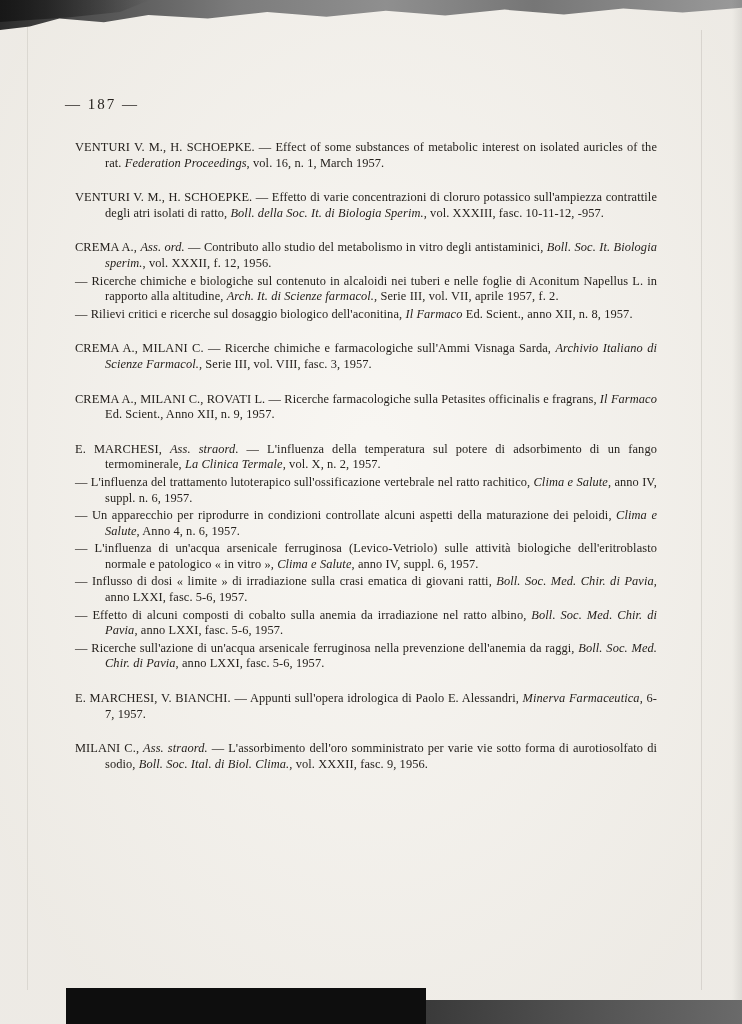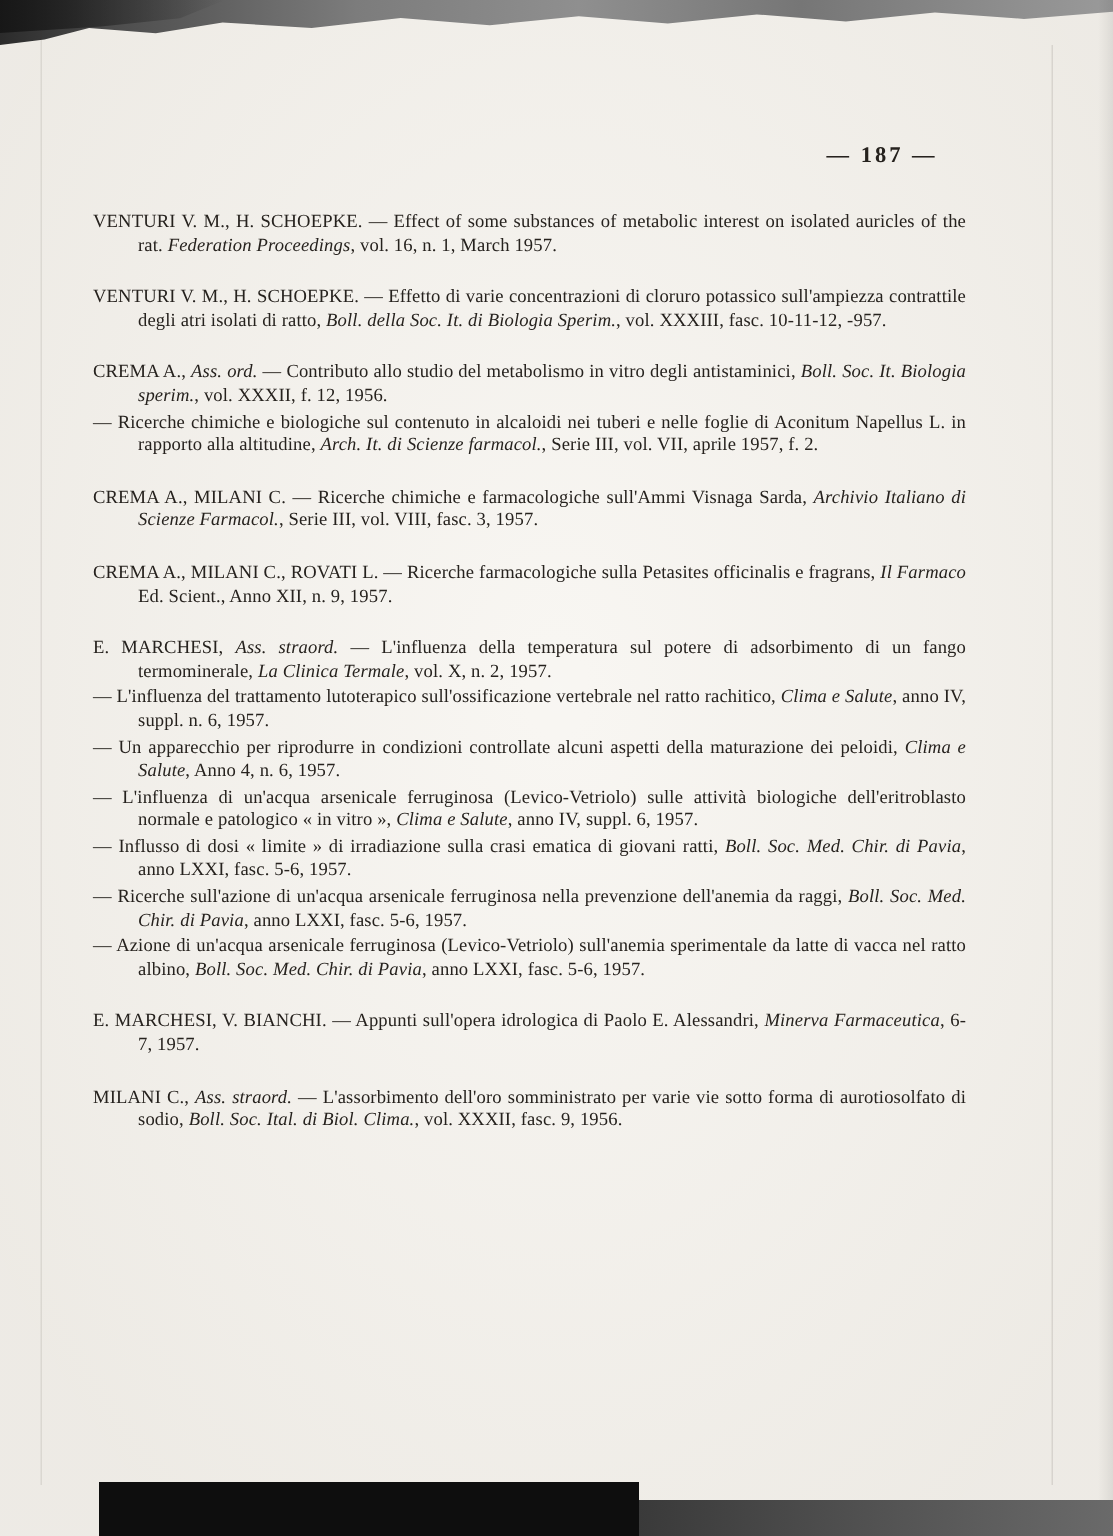--- a/index.html
+++ b/index.html
@@ -45,25 +45,25 @@
   .fold-right {
     position: absolute; left: 701px; top: 30px; width: 1px; height: 960px;
     background: rgba(60,50,40,0.12);
   }
   .edge-shade-right {
     position: absolute; right: 0; top: 0; width: 10px; height: 100%;
     background: linear-gradient(90deg, rgba(0,0,0,0), rgba(0,0,0,0.07));
   }
   .page-number {
     position: absolute; top: 96px; left: 65px; width: 560px;
-    text-align: right;
-    font-size: 15px; font-weight: bold; letter-spacing: 2px;
+    text-align: left;
+    font-size: 15px; font-weight: normal; letter-spacing: 2px;
   }
   .bib {
-    position: absolute; top: 140px; left: 62px; width: 582px;
+    position: absolute; top: 140px; left: 75px; width: 582px;
   }
   .entry {
     margin: 0;
     padding-left: 30px;
     text-indent: -30px;
     font-size: 12.4px;
     line-height: 15.6px;
     text-align: justify;
     letter-spacing: 0.1px;
   }
@@ -82,28 +82,29 @@
   <div class="fold-right"></div>
   <div class="edge-shade-right"></div>
 
   <div class="page-number">— 187 —</div>
 
   <div class="bib">
       <p class="entry head"><span>VENTURI V. M., H. SCHOEPKE. — Effect of some substances of metabolic interest on isolated auricles of the rat. </span><span class="it">Federation Proceedings</span><span>, vol. 16, n. 1, March 1957.</span></p>
       <p class="entry head"><span>VENTURI V. M., H. SCHOEPKE. — Effetto di varie concentrazioni di cloruro potassico sull'ampiezza contrattile degli atri isolati di ratto, </span><span class="it">Boll. della Soc. It. di Biologia Sperim.</span><span>, vol. XXXIII, fasc. 10-11-12, -957.</span></p>
       <p class="entry head"><span>CREMA A., </span><span class="it">Ass. ord.</span><span> — Contributo allo studio del metabolismo in vitro degli antistaminici, </span><span class="it">Boll. Soc. It. Biologia sperim.</span><span>, vol. XXXII, f. 12, 1956.</span></p>
       <p class="entry cont"><span>— Ricerche chimiche e biologiche sul contenuto in alcaloidi nei tuberi e nelle foglie di Aconitum Napellus L. in rapporto alla altitudine, </span><span class="it">Arch. It. di Scienze farmacol.</span><span>, Serie III, vol. VII, aprile 1957, f. 2.</span></p>
+      <p class="entry cont"><span>— Rilievi critici e ricerche sul dosaggio biologico dell'aconitina, </span><span class="it">Il Farmaco</span><span> Ed. Scient., anno XII, n. 8, 1957.</span></p>
       <p class="entry head"><span>CREMA A., MILANI C. — Ricerche chimiche e farmacologiche sull'Ammi Visnaga Sarda, </span><span class="it">Archivio Italiano di Scienze Farmacol.</span><span>, Serie III, vol. VIII, fasc. 3, 1957.</span></p>
       <p class="entry head"><span>CREMA A., MILANI C., ROVATI L. — Ricerche farmacologiche sulla Petasites officinalis e fragrans, </span><span class="it">Il Farmaco</span><span> Ed. Scient., Anno XII, n. 9, 1957.</span></p>
       <p class="entry head"><span>E. MARCHESI, </span><span class="it">Ass. straord.</span><span> — L'influenza della temperatura sul potere di adsorbimento di un fango termominerale, </span><span class="it">La Clinica Termale</span><span>, vol. X, n. 2, 1957.</span></p>
       <p class="entry cont"><span>— L'influenza del trattamento lutoterapico sull'ossificazione vertebrale nel ratto rachitico, </span><span class="it">Clima e Salute</span><span>, anno IV, suppl. n. 6, 1957.</span></p>
       <p class="entry cont"><span>— Un apparecchio per riprodurre in condizioni controllate alcuni aspetti della maturazione dei peloidi, </span><span class="it">Clima e Salute</span><span>, Anno 4, n. 6, 1957.</span></p>
       <p class="entry cont"><span>— L'influenza di un'acqua arsenicale ferruginosa (Levico-Vetriolo) sulle attività biologiche dell'eritroblasto normale e patologico « in vitro », </span><span class="it">Clima e Salute</span><span>, anno IV, suppl. 6, 1957.</span></p>
       <p class="entry cont"><span>— Influsso di dosi « limite » di irradiazione sulla crasi ematica di giovani ratti, </span><span class="it">Boll. Soc. Med. Chir. di Pavia</span><span>, anno LXXI, fasc. 5-6, 1957.</span></p>
+      <p class="entry cont"><span>— Effetto di alcuni composti di cobalto sulla anemia da irradiazione nel ratto albino, </span><span class="it">Boll. Soc. Med. Chir. di Pavia</span><span>, anno LXXI, fasc. 5-6, 1957.</span></p>
       <p class="entry cont"><span>— Ricerche sull'azione di un'acqua arsenicale ferruginosa nella prevenzione dell'anemia da raggi, </span><span class="it">Boll. Soc. Med. Chir. di Pavia</span><span>, anno LXXI, fasc. 5-6, 1957.</span></p>
-      <p class="entry cont"><span>— Azione di un'acqua arsenicale ferruginosa (Levico-Vetriolo) sull'anemia sperimentale da latte di vacca nel ratto albino, </span><span class="it">Boll. Soc. Med. Chir. di Pavia</span><span>, anno LXXI, fasc. 5-6, 1957.</span></p>
       <p class="entry head"><span>E. MARCHESI, V. BIANCHI. — Appunti sull'opera idrologica di Paolo E. Alessandri, </span><span class="it">Minerva Farmaceutica</span><span>, 6-7, 1957.</span></p>
       <p class="entry head"><span>MILANI C., </span><span class="it">Ass. straord.</span><span> — L'assorbimento dell'oro somministrato per varie vie sotto forma di aurotiosolfato di sodio, </span><span class="it">Boll. Soc. Ital. di Biol. Clima.</span><span>, vol. XXXII, fasc. 9, 1956.</span></p>
     </div>
 
   <div class="scan-bottom-black"></div>
   <div class="scan-bottom-gray"></div>
 </div>
 
 </body></html>

